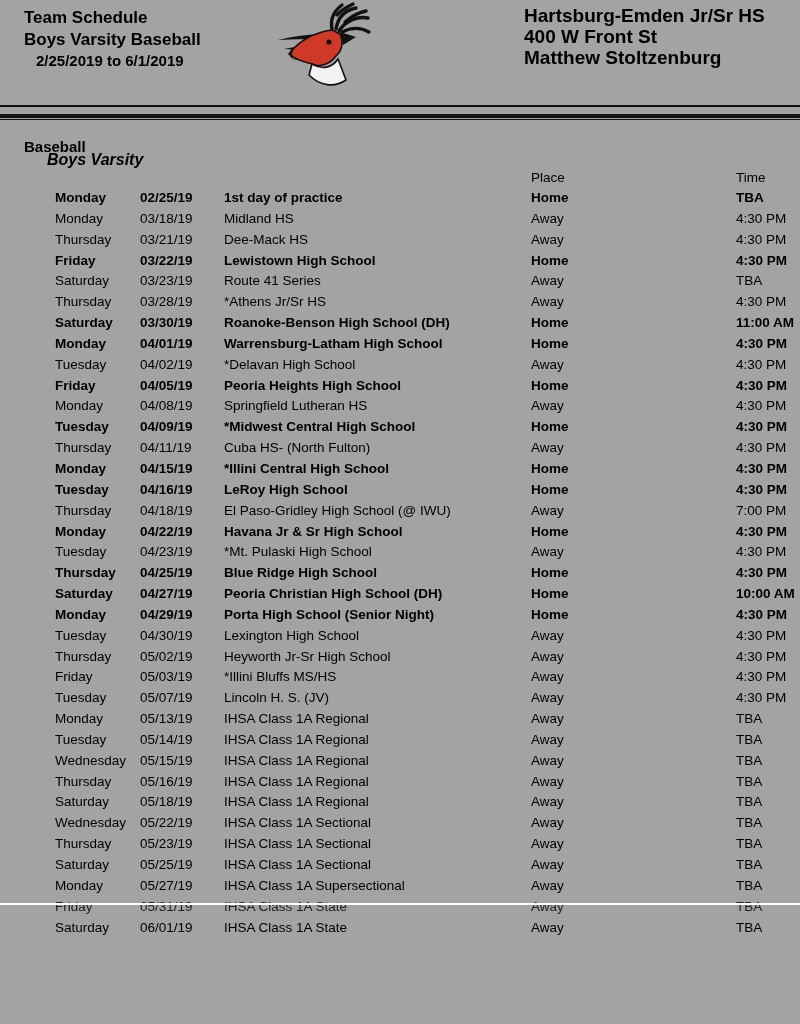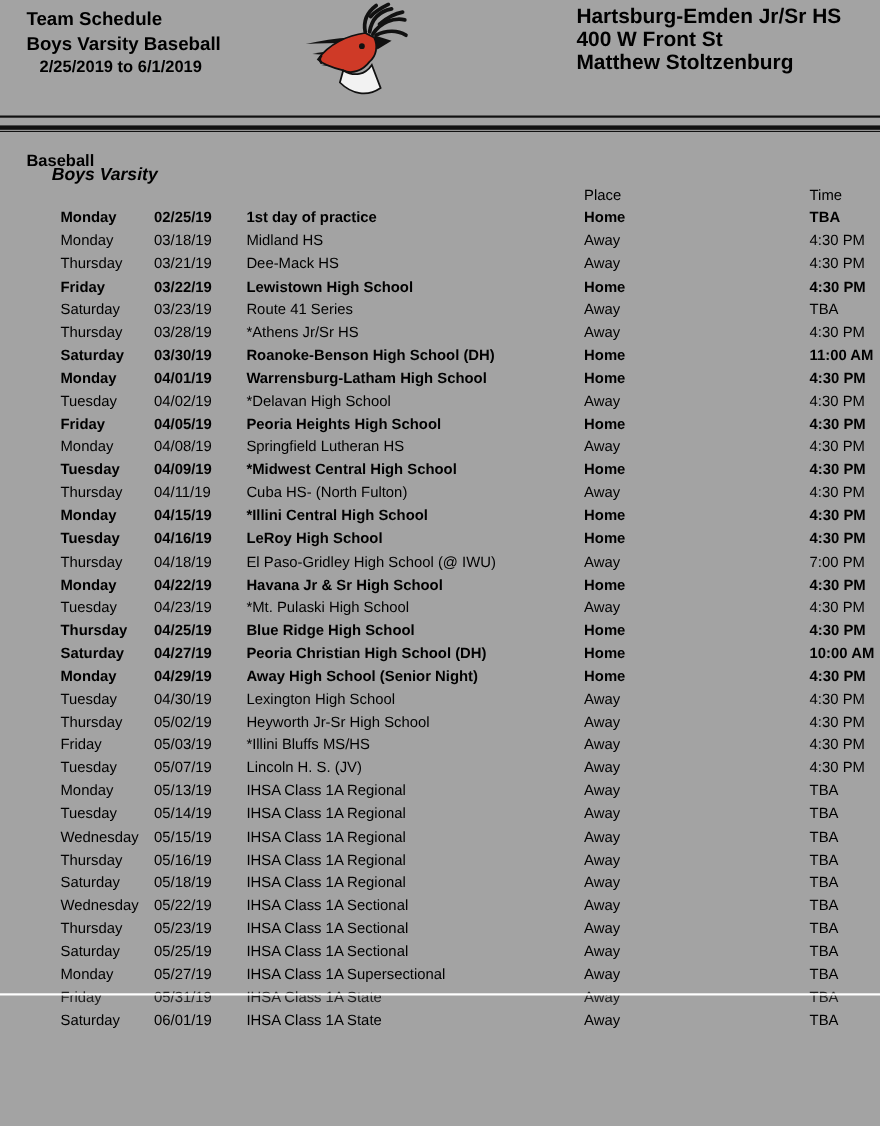--- a/index.html
+++ b/index.html
@@ -256,21 +256,21 @@
       <div class="row bold">
         <span class="c-day">Saturday</span>
         <span class="c-date">04/27/19</span>
         <span class="c-event">Peoria Christian High School (DH)</span>
         <span class="c-place">Home</span>
         <span class="c-time">10:00 AM</span>
       </div>
       <div class="row bold">
         <span class="c-day">Monday</span>
         <span class="c-date">04/29/19</span>
-        <span class="c-event">Away High School (Senior Night)</span>
+        <span class="c-event">Porta High School (Senior Night)</span>
         <span class="c-place">Home</span>
         <span class="c-time">4:30 PM</span>
       </div>
       <div class="row">
         <span class="c-day">Tuesday</span>
         <span class="c-date">04/30/19</span>
         <span class="c-event">Lexington High School</span>
         <span class="c-place">Away</span>
         <span class="c-time">4:30 PM</span>
       </div>

